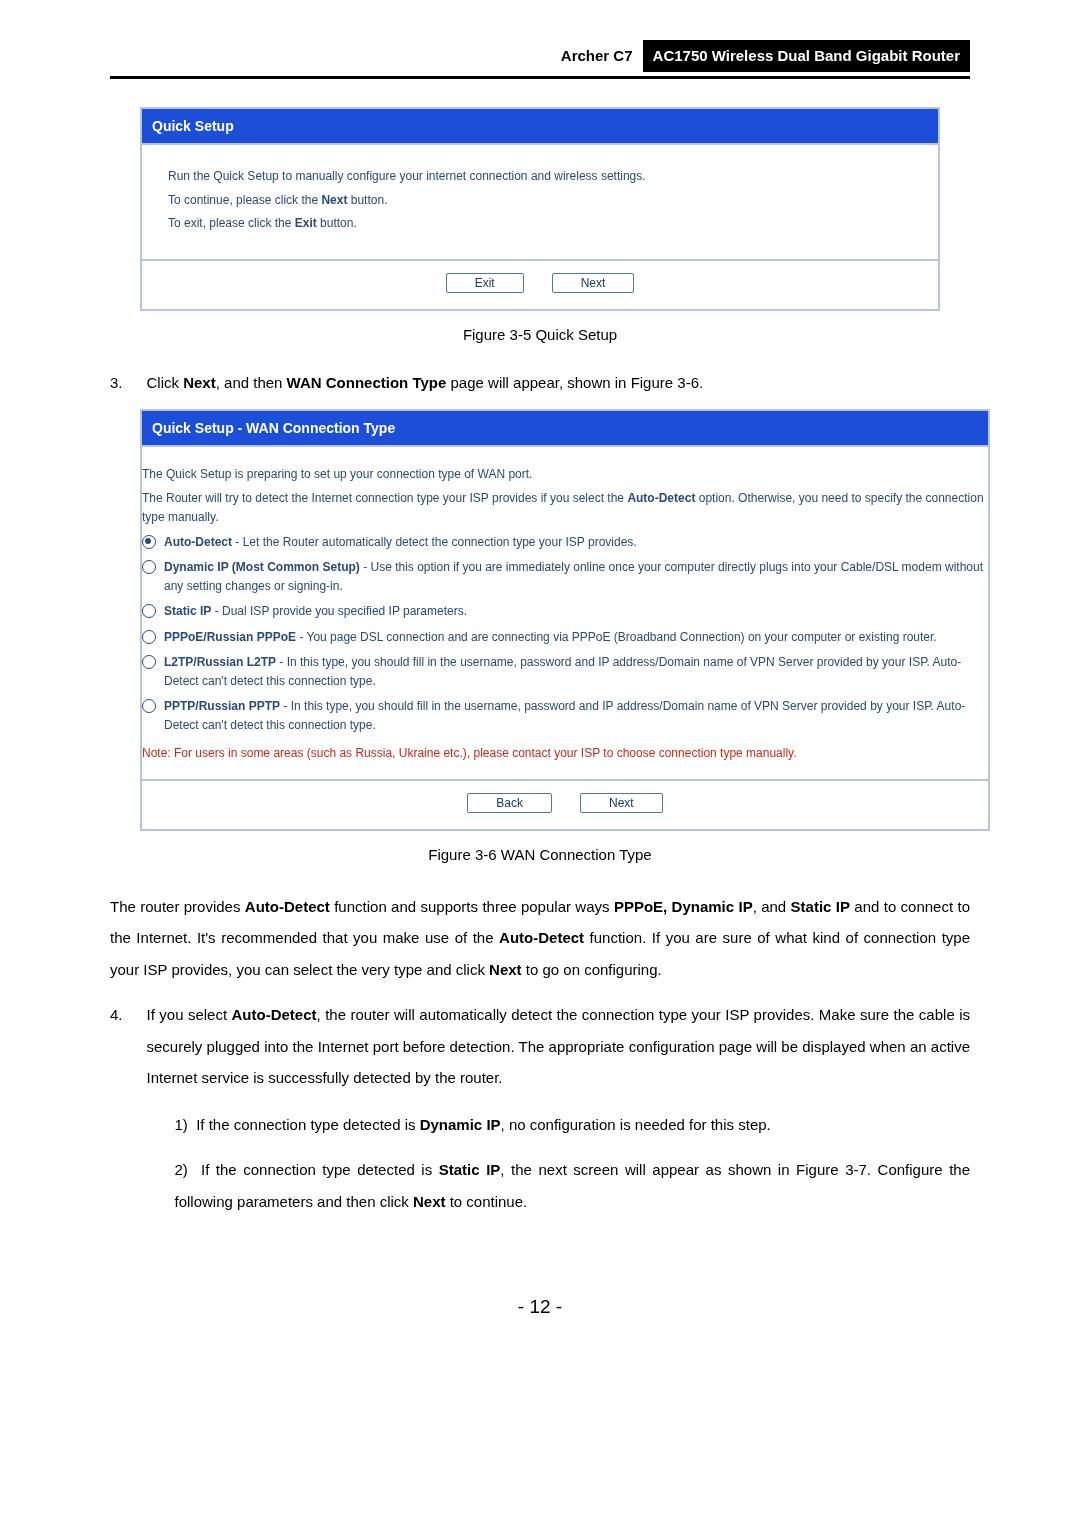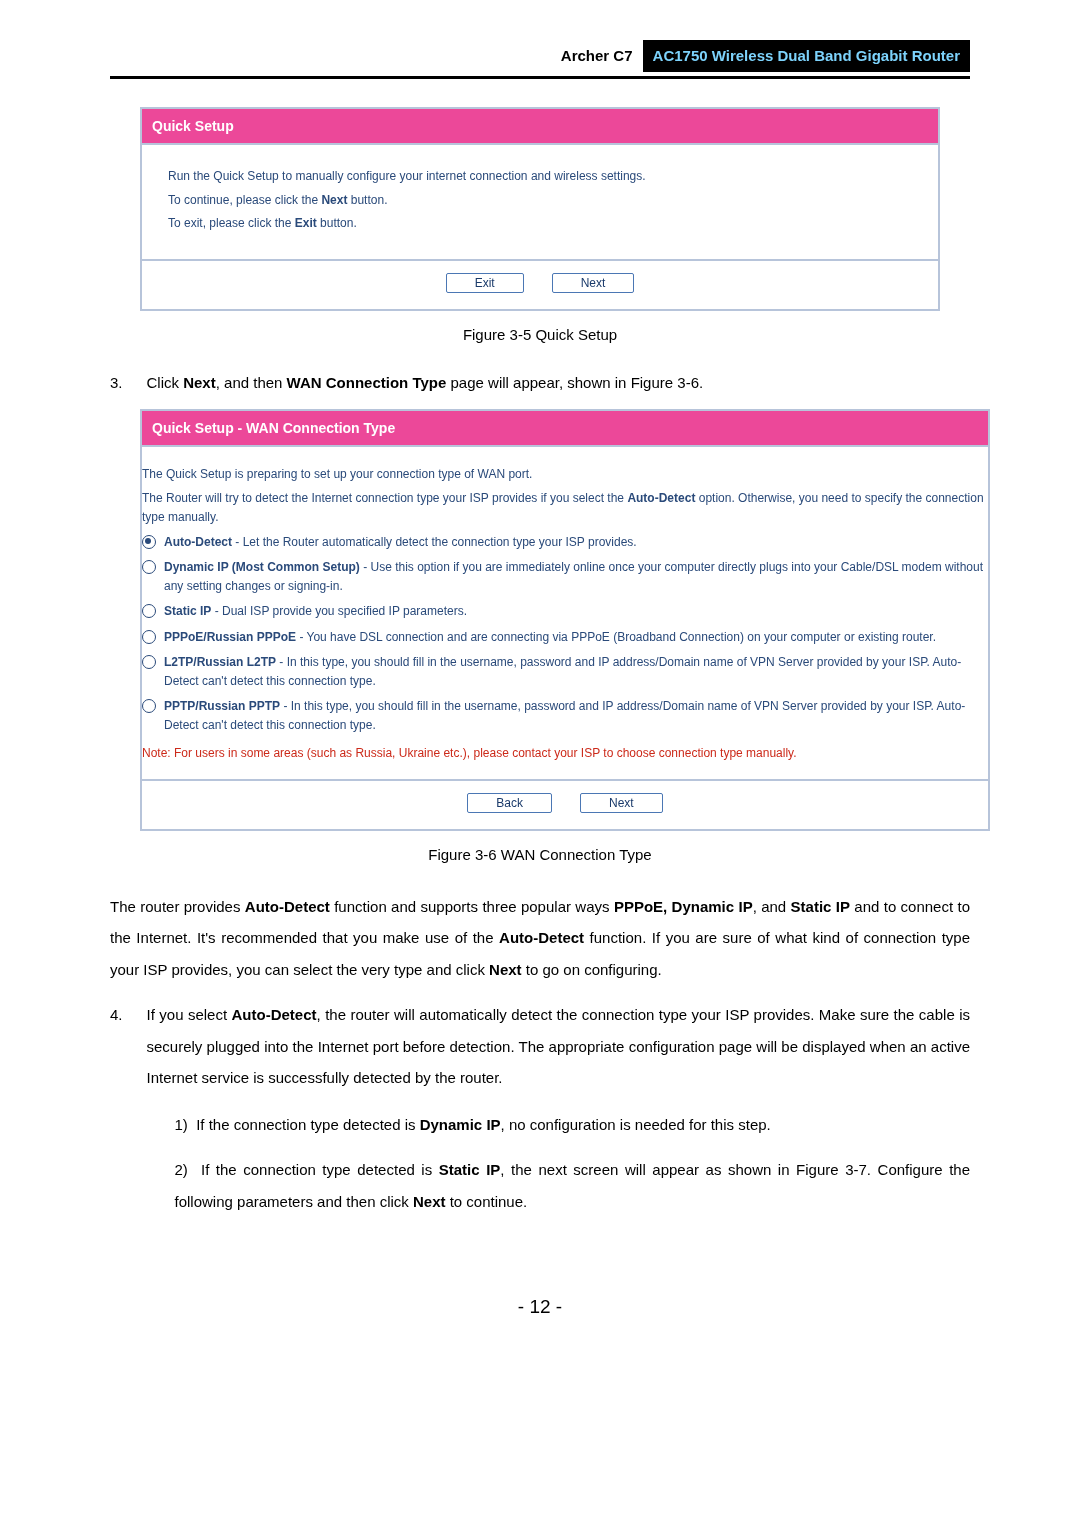--- a/index.html
+++ b/index.html
@@ -21,37 +21,37 @@
     gap: 0;
     margin-bottom: 4px;
   }
   .hdr-left {
     font-weight: bold;
     color: #000;
     padding: 4px 10px;
   }
   .hdr-right {
     background: #000;
-    color: #7dd3fc;
+    color: #ffffff;
     font-weight: bold;
     padding: 4px 10px;
   }
   .hdr-line {
     border-bottom: 3px solid #000;
     margin-bottom: 28px;
   }
   .panel {
     border: 2px solid #b7c4da;
     margin: 0 0 12px 0;
     font-family: Tahoma, Arial, sans-serif;
     font-size: 12px;
     color: #2a4a7a;
   }
   .panel-hdr {
-    background: #ec4899;
+    background: #1d4ed8;
     color: #fff;
     font-weight: bold;
     font-size: 14px;
     padding: 6px 10px;
   }
   .panel-sep {
     height: 2px;
     background: #b7c4da;
   }
   .panel-body {
@@ -193,21 +193,21 @@
       <div class="radio-row">
         <span class="radio"></span>
         <span class="radio-text"><span class="b">Dynamic IP (Most Common Setup)</span><span> - Use this option if you are immediately online once your computer directly plugs into your Cable/DSL modem without any setting changes or signing-in.</span></span>
       </div>
       <div class="radio-row">
         <span class="radio"></span>
         <span class="radio-text"><span class="b">Static IP</span><span> - Dual ISP provide you specified IP parameters.</span></span>
       </div>
       <div class="radio-row">
         <span class="radio"></span>
-        <span class="radio-text"><span class="b">PPPoE/Russian PPPoE</span><span> - You have DSL connection and are connecting via PPPoE (Broadband Connection) on your computer or existing router.</span></span>
+        <span class="radio-text"><span class="b">PPPoE/Russian PPPoE</span><span> - You page DSL connection and are connecting via PPPoE (Broadband Connection) on your computer or existing router.</span></span>
       </div>
       <div class="radio-row">
         <span class="radio"></span>
         <span class="radio-text"><span class="b">L2TP/Russian L2TP</span><span> - In this type, you should fill in the username, password and IP address/Domain name of VPN Server provided by your ISP. Auto-Detect can't detect this connection type.</span></span>
       </div>
       <div class="radio-row">
         <span class="radio"></span>
         <span class="radio-text"><span class="b">PPTP/Russian PPTP</span><span> - In this type, you should fill in the username, password and IP address/Domain name of VPN Server provided by your ISP. Auto-Detect can't detect this connection type.</span></span>
       </div>
 

